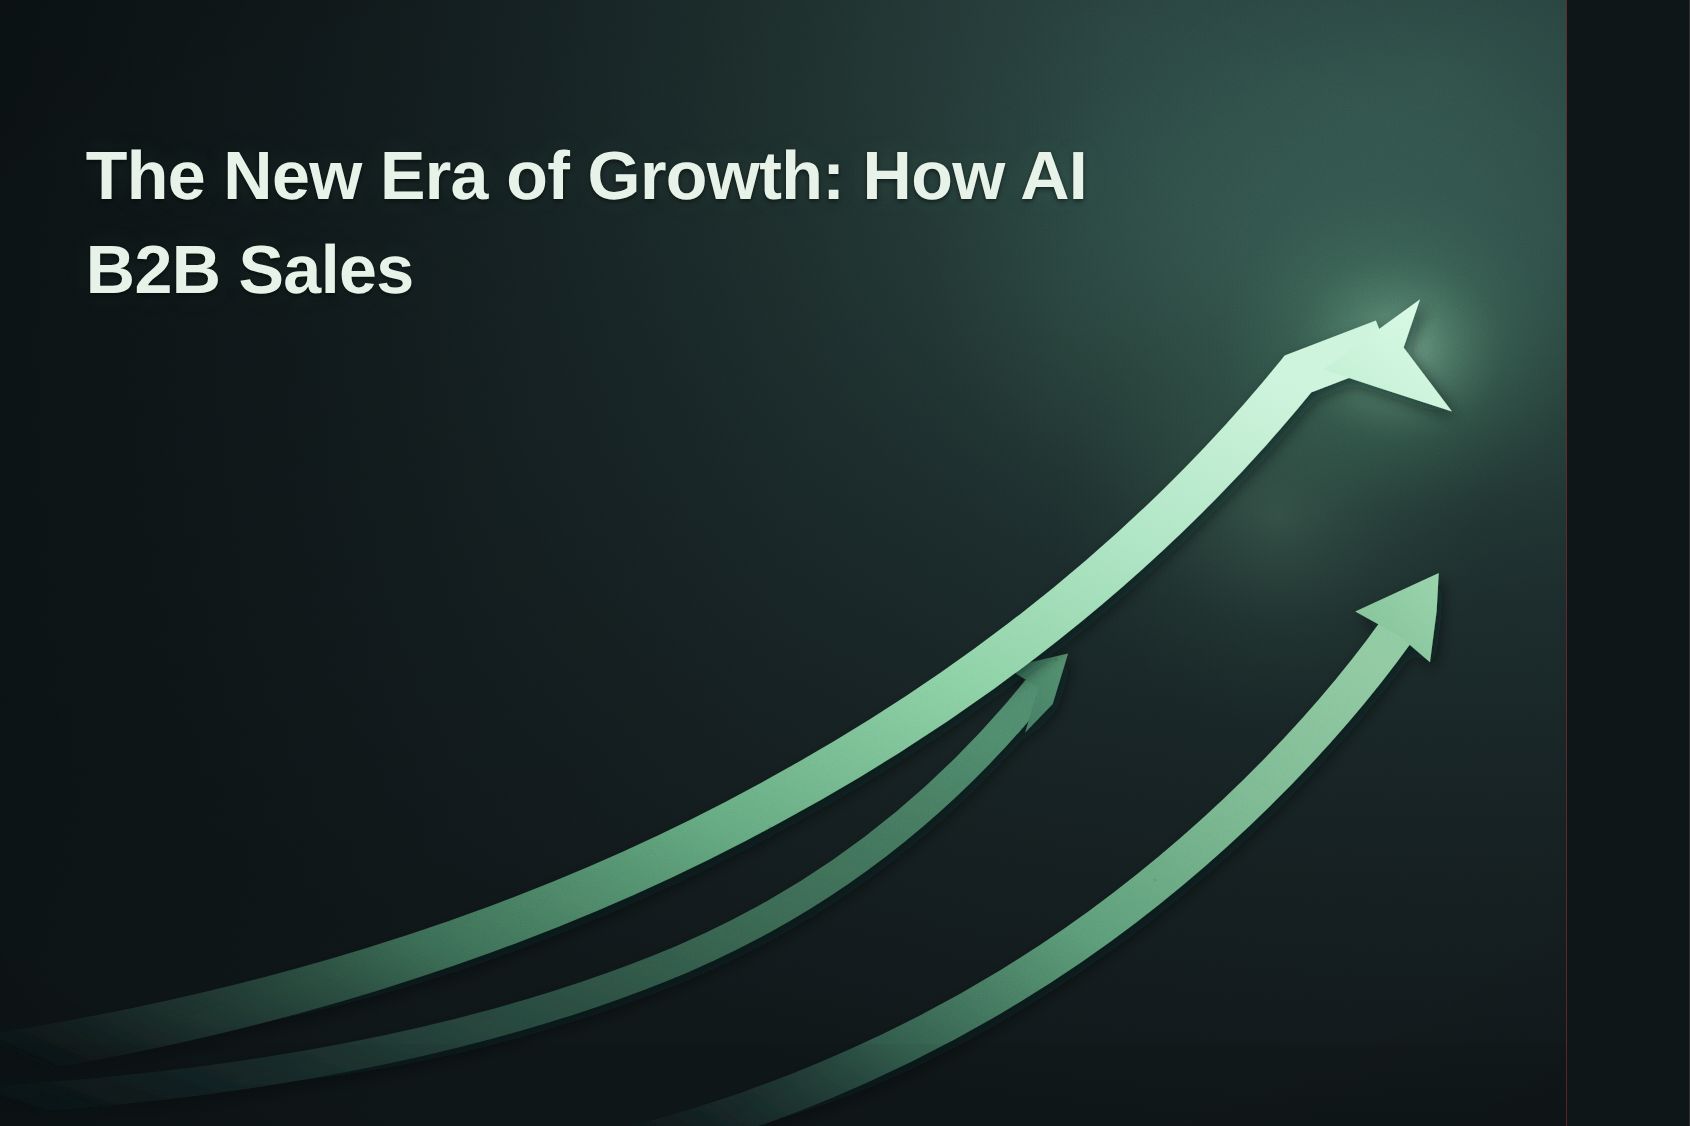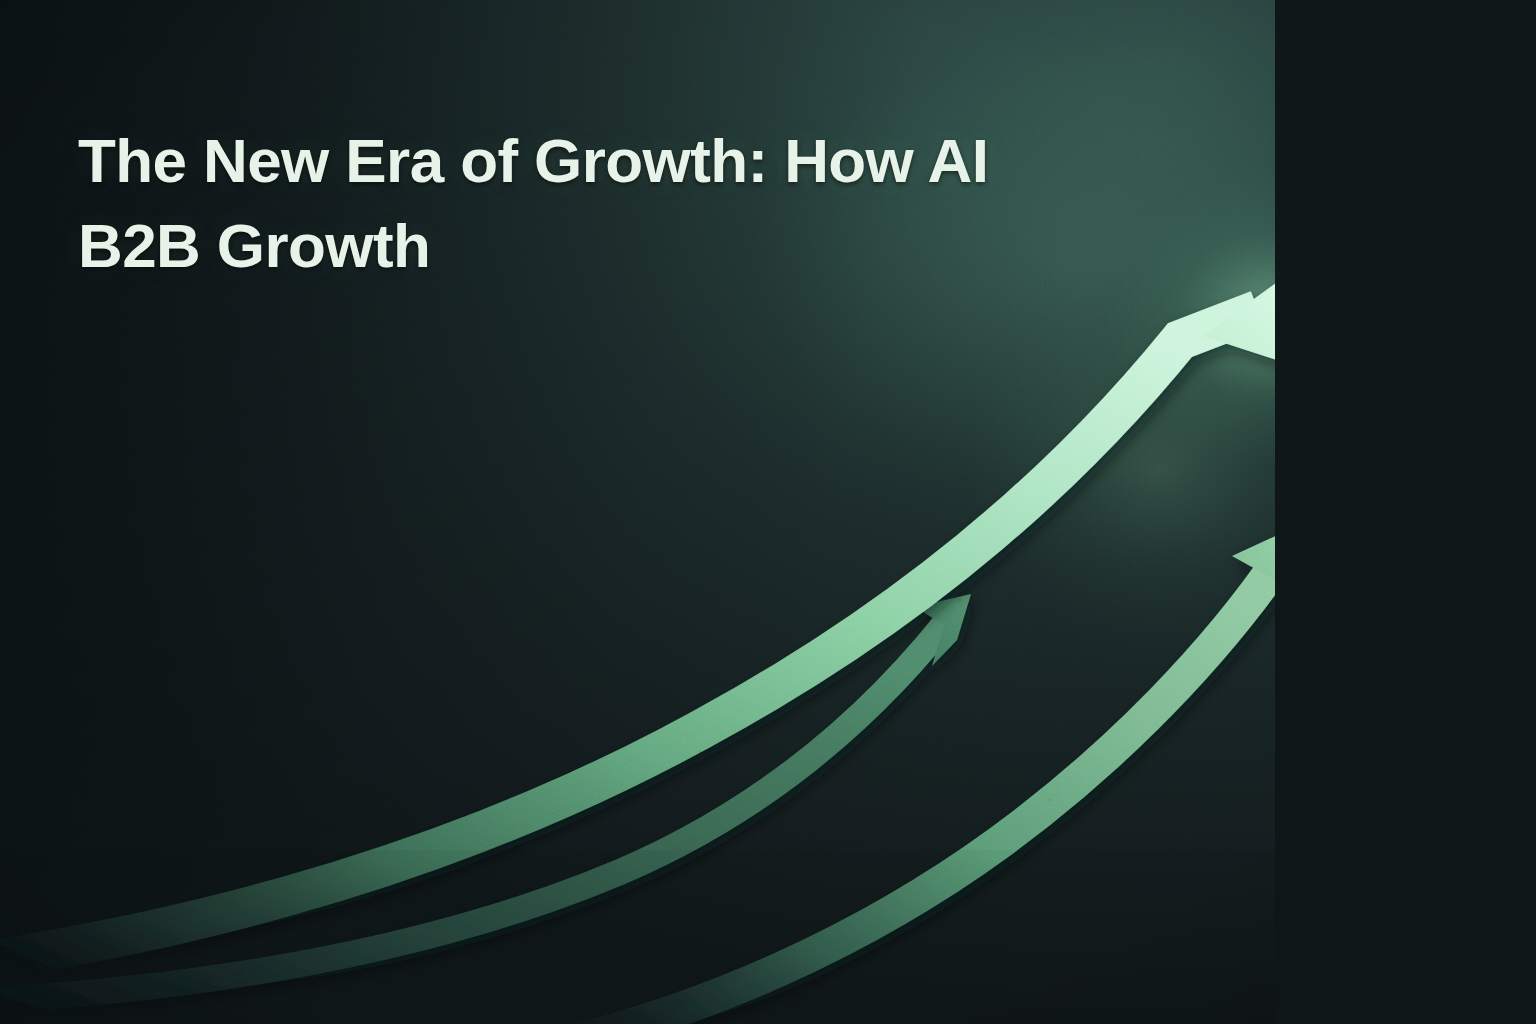--- a/index.html
+++ b/index.html
@@ -5,21 +5,21 @@
 <style>
   * { margin:0; padding:0; box-sizing:border-box; }
   html, body {
     width:1536px; height:1024px;
     overflow:hidden;
     background:#0f1618;
     font-family:"Liberation Sans", sans-serif;
   }
   #banner {
     position:relative;
-    width:1275px; height:1024px;
+    width:1424px; height:1024px;
     overflow:hidden;
     background:#ef4444;
   }
   
   .bg-base {
     position:absolute; inset:0;
     background:
       radial-gradient(115% 95% at 92% 6%,
          #31504a 0%, #2a4441 18%, #223633 34%,
          #1b2a2a 52%, #162122 70%, #121a1c 88%, #0f1618 100%);
@@ -198,16 +198,16 @@
   <svg class="bg-noise" viewBox="0 0 1536 1024" preserveAspectRatio="none">
     <filter id="grain">
       <feTurbulence type="fractalNoise" baseFrequency="0.85" numOctaves="3" stitchTiles="stitch"></feTurbulence>
       <feColorMatrix type="saturate" values="0"></feColorMatrix>
     </filter>
     <rect width="1536" height="1024" filter="url(#grain)" opacity="0.55"></rect>
   </svg>
 
   <h1 id="headline">
     <span class="line">The New Era of Growth: How AI</span>
-    <span class="line">B2B Growth</span>
+    <span class="line">B2B Sales</span>
   </h1>
 
 </div>
 
 </body></html>

